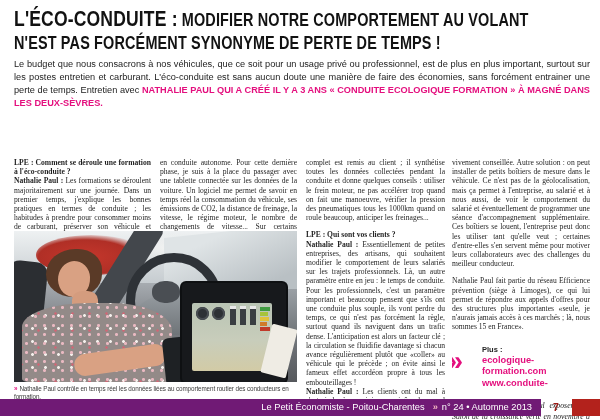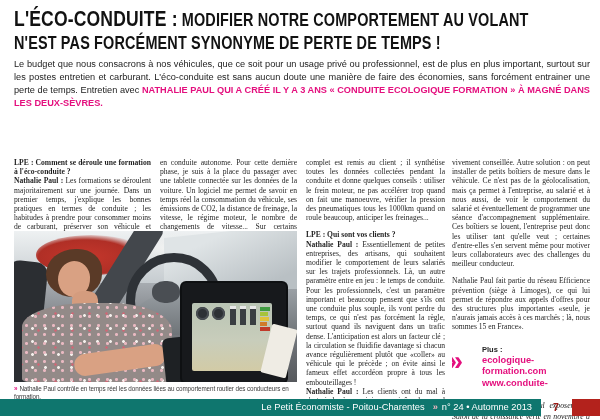--- a/index.html
+++ b/index.html
@@ -77,21 +77,21 @@
   #attribution .sq{color:#e40f7e;font-size:7px;margin-right:3px;}
   #more{position:relative;margin-top:13px;min-height:36px;font-family:"Liberation Sans",sans-serif;}
   #chevrons{position:absolute;left:-4px;top:3px;color:#e40f7e;font-weight:bold;font-size:27px;line-height:27px;letter-spacing:-2px;}
   #more-text{margin-left:30px;}
   #plus-label{font-size:7.5px;font-weight:bold;color:#222;margin-bottom:1px;}
   .url-line{font-size:9.3px;font-weight:bold;color:#e40f7e;line-height:11.5px;}
   #note{margin-top:12px;font-family:"Liberation Serif","DejaVu Serif",serif;font-style:italic;
         font-size:7.8px;line-height:10.2px;text-align:justify;color:#222;}
 
   
-  #footer-bar{position:absolute;left:0;top:399px;width:541px;height:17px;background:#0f766e;
+  #footer-bar{position:absolute;left:0;top:399px;width:541px;height:17px;background:#701a75;
               color:#ffffff;font-size:9.3px;line-height:17px;text-align:right;padding-right:9px;box-sizing:border-box;padding-left:40px;}
   #footer-bar .fmk{color:#f2b6c0;font-weight:bold;margin:0 4px 0 8px;}
   #page-number{position:absolute;left:544px;top:399px;width:24px;height:17px;line-height:17px;
                text-align:center;color:#9d1a16;font-weight:bold;font-size:10.5px;}
   #corner-block{position:absolute;left:572px;top:399px;width:28px;height:17px;background:#b3221c;}
 </style>
 </head>
 <body>
 
 <div id="page">

